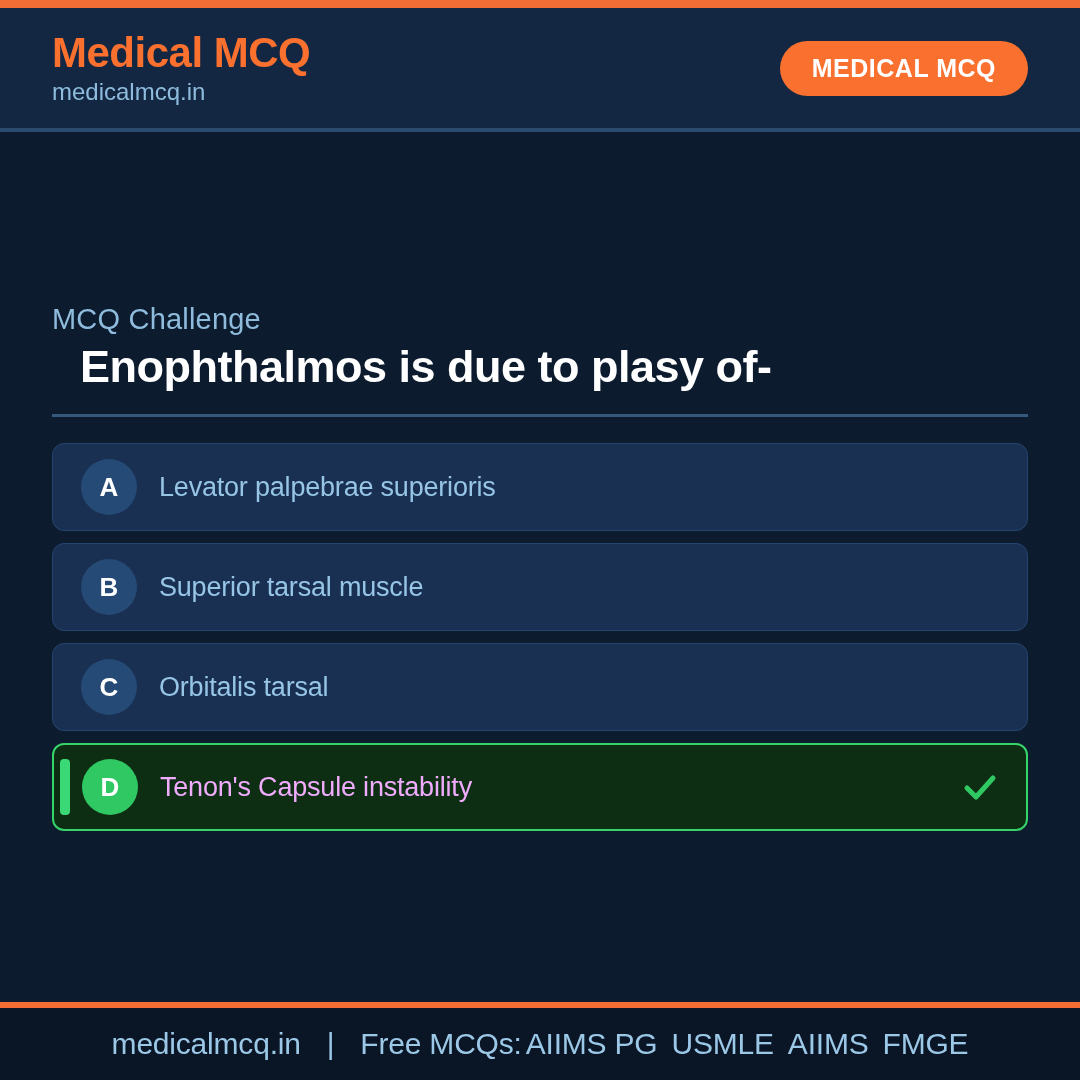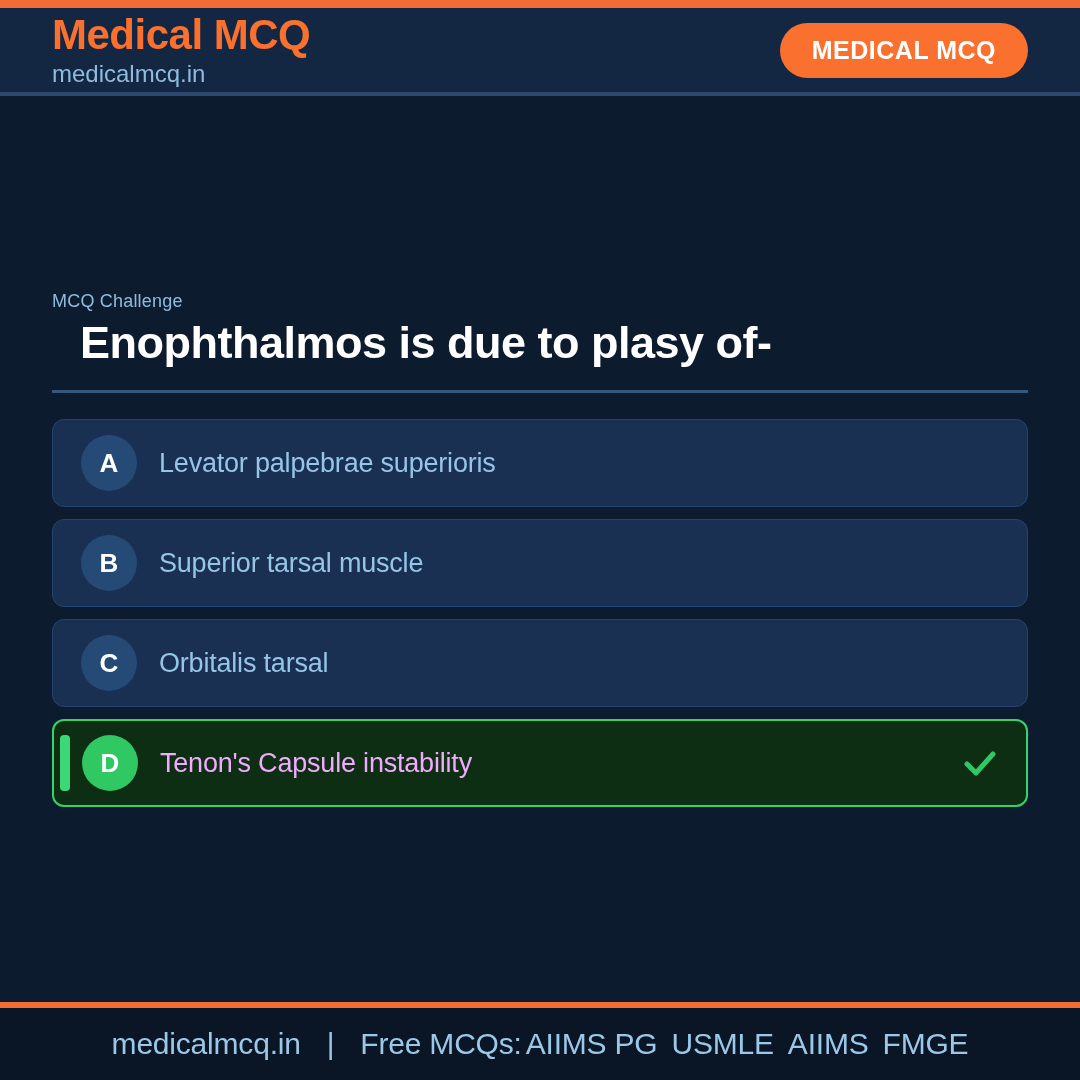--- a/index.html
+++ b/index.html
@@ -26,21 +26,21 @@
   .top-accent {
     height: 8px;
     width: 100%;
     background: #f26c35;
     flex: 0 0 auto;
   }
 
   
   .header {
     position: relative;
-    height: 88px;
+    height: 124px;
     flex: 0 0 auto;
     background: #132743;
     border-bottom: 4px solid #2c4straight;
     border-bottom: 4px solid #2c4a6e;
     box-sizing: border-box;
     display: flex;
     align-items: center;
     justify-content: space-between;
     padding: 0 52px;
   }
@@ -80,21 +80,21 @@
     padding: 0 52px;
     box-sizing: border-box;
     display: flex;
     flex-direction: column;
     justify-content: center;
   }
   .question-block {
     margin-bottom: 26px;
   }
   .kicker {
-    font-size: 18px;
+    font-size: 29px;
     color: #8fbcdd;
     margin-bottom: 6px;
     letter-spacing: 0.2px;
   }
   .question-text {
     font-size: 45px;
     font-weight: bold;
     color: #ffffff;
     line-height: 1.12;
     letter-spacing: -0.5px;

